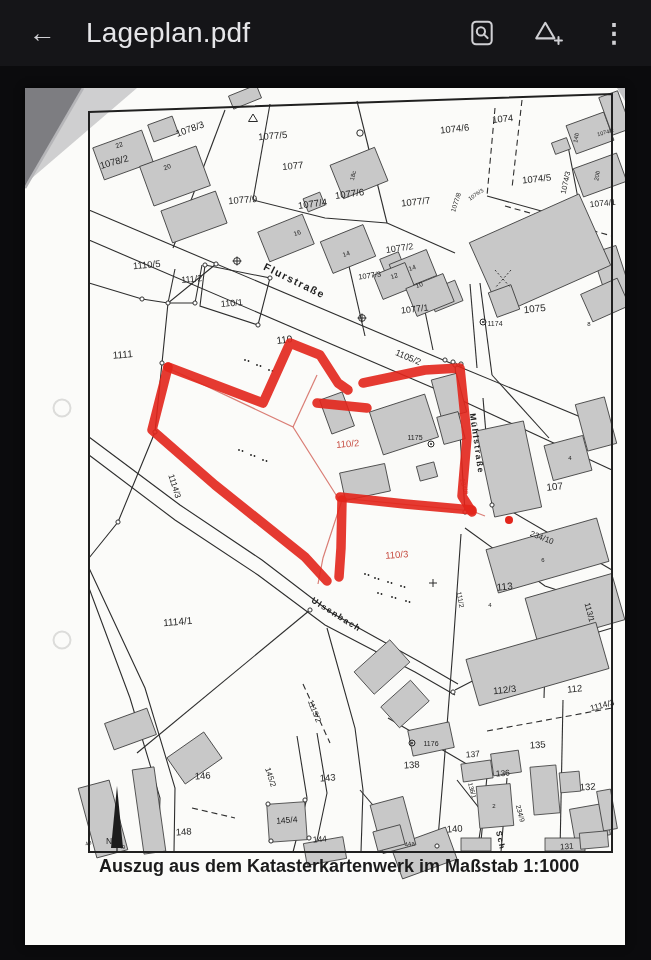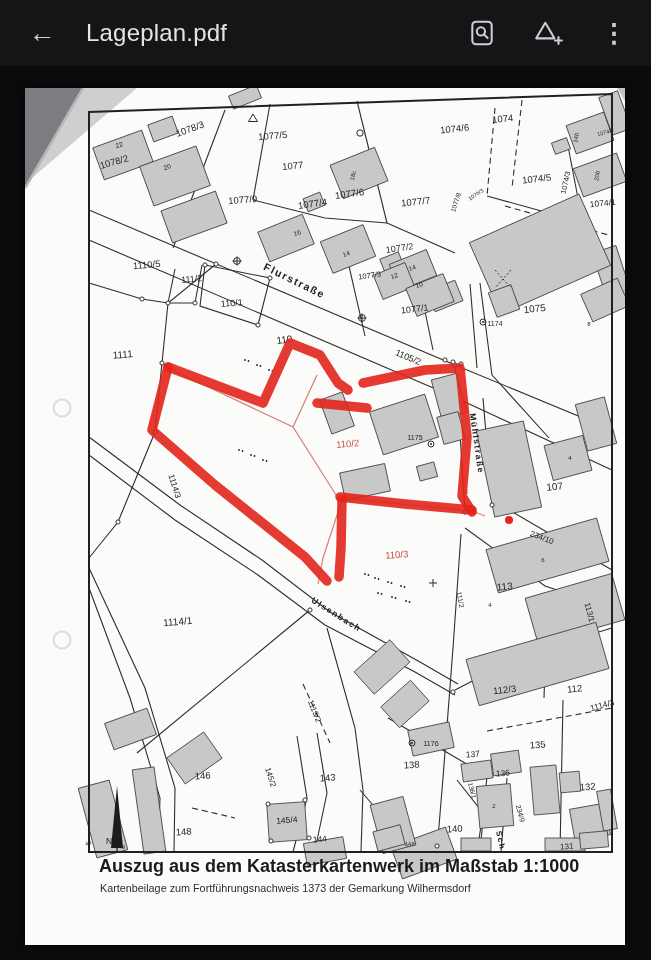--- a/index.html
+++ b/index.html
@@ -4,21 +4,21 @@
 <style>
   :root{
     --app-bar-bg:#151518; --body-bg:#0b0b0d; --title:#e5e5e8; --icon:#cfcfd3;
     --page-bg:#fbfbf9; --map-line:#2e2e2e; --building-fill:#c8c8c8;
     --marker-red:#e2251b; --thin-red:#d4675e; --label-red:#c64a3f;
   }
   html,body{margin:0;padding:0}
   body{width:651px;height:960px;background:var(--body-bg);font-family:"Liberation Sans",sans-serif;overflow:hidden;position:relative}
   .appbar{position:absolute;top:0;left:0;width:651px;height:66px;background:var(--app-bar-bg);display:flex;align-items:center;box-sizing:border-box;padding:0 16px;z-index:5}
   .back{width:40px;height:40px;display:flex;align-items:center;justify-content:center;color:var(--icon);font-size:27px;cursor:pointer;margin-left:6px}
-  .title{color:var(--title);font-size:24px;font-weight:400;margin-left:24px;flex:1;white-space:nowrap;letter-spacing:.2px}
+  .title{color:var(--title);font-size:28px;font-weight:400;margin-left:24px;flex:1;white-space:nowrap;letter-spacing:.2px}
   .actions{display:flex;align-items:center;gap:32px;margin-right:4px}
   .abtn{width:34px;height:34px;display:flex;align-items:center;justify-content:center;cursor:pointer}
   .abtn svg{stroke:var(--icon);fill:none;stroke-width:1.9;stroke-linecap:round;stroke-linejoin:round}
   .dots{color:var(--icon);font-size:26px;font-weight:700;line-height:1}
   .page{position:absolute;left:25px;top:88px;width:600px;height:857px;background:var(--page-bg);box-shadow:0 0 8px rgba(0,0,0,.7)}
   .page svg{position:absolute;left:0;top:0}
   .caption-title{position:absolute;left:74px;top:768px;font-size:18px;font-weight:700;color:#1b1b1b;white-space:nowrap}
   .caption-sub{position:absolute;left:75px;top:794px;font-size:10.8px;font-weight:400;color:#2d2d2d;white-space:nowrap}
   
   .ln{stroke:var(--map-line);stroke-width:1.1;fill:none}
@@ -350,14 +350,13 @@
         <polyline points="143,279 238,315 265,255 295,267 313,295 323,302" class="marker"></polyline>
         <polyline points="292,315 342,320" class="marker"></polyline>
         <polyline points="338,295 400,282 435,280 442,349 437,408 447,424" class="marker"></polyline>
         <polyline points="315,409 380,416 447,422" class="marker"></polyline>
         <polyline points="317,412 316,460 314,489" class="marker"></polyline>
         <polyline points="143,279 127,342 190,397 280,469 302,493" class="marker"></polyline>
         <circle cx="484" cy="432" r="4" fill="#e2251b"></circle>
       </g>
   </svg>
   <div class="caption-title">Auszug aus dem Katasterkartenwerk im Maßstab 1:1000</div>
-  <div class="caption-sub">Kartenbeilage zum Fortführungsnachweis 1373 der Gemarkung Wilhermsdorf</div>
 </div>
 
 </body></html>

